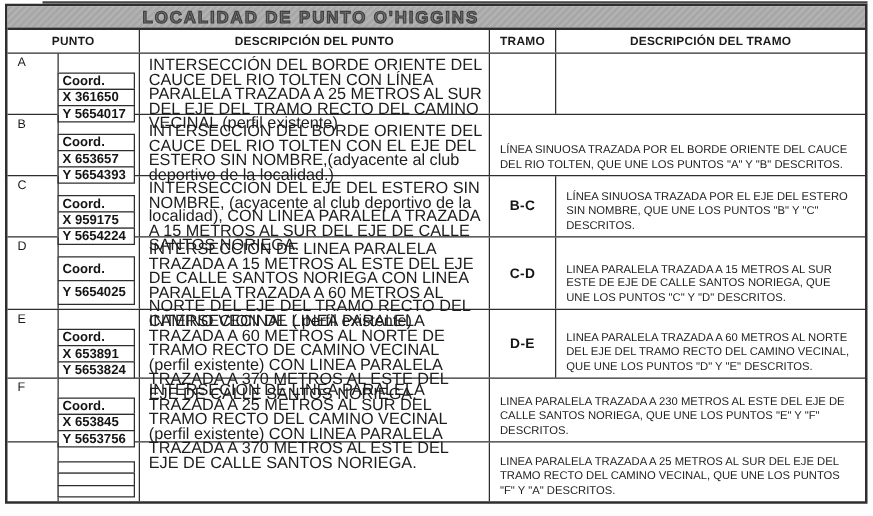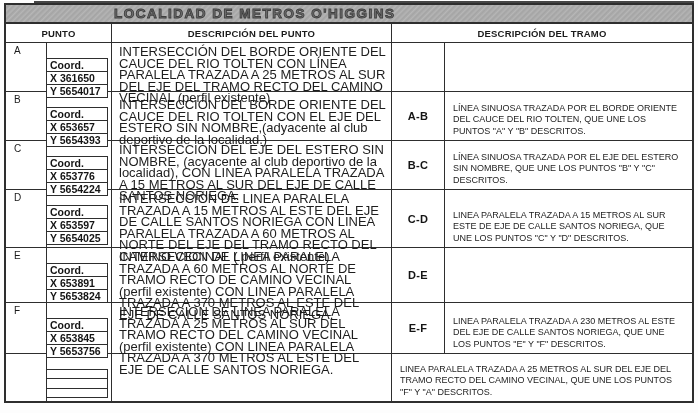--- a/index.html
+++ b/index.html
@@ -56,26 +56,27 @@
 </style>
 </head>
 <body>
 
 <div id="stage">
   <div class="top-line"></div>
 
   <div class="doc-table">
 
     <div class="banner">
-      <span class="banner-title">LOCALIDAD DE METROS O'HIGGINS</span>
+      <span class="banner-title">LOCALIDAD DE PUNTO O'HIGGINS</span>
     </div>
 
     <div class="hdr-row">
       <div class="hdr-cell hdr-punto">PUNTO</div>
       <div class="hdr-cell hdr-descp">DESCRIPCIÓN DEL PUNTO</div>
+      <div class="hdr-cell hdr-tramo">TRAMO</div>
       <div class="hdr-cell hdr-desct">DESCRIPCIÓN DEL TRAMO</div>
     </div>
 
     <div class="row" style="height:49px">
       <div class="cell c-letter">A</div>
       <div class="cell c-coord">
         <div class="coord-box">Coord.</div>
         <div class="coord-box">X 361650</div>
         <div class="coord-box">Y 5654017</div>
       </div>
@@ -87,74 +88,74 @@
     </div>
 
     <div class="row" style="height:49px">
       <div class="cell c-letter">B</div>
       <div class="cell c-coord">
         <div class="coord-box">Coord.</div>
         <div class="coord-box">X 653657</div>
         <div class="coord-box">Y 5654393</div>
       </div>
       <div class="cell c-descp" style="padding-top:7px">INTERSECCIÓN DEL BORDE ORIENTE DEL CAUCE DEL RIO TOLTEN CON EL EJE DEL ESTERO SIN NOMBRE,(adyacente al club deportivo de la localidad.)</div>
-      <div class="cell c-tramo">A-B</div>
       <div class="cell c-desct">
           <span>LÍNEA SINUOSA TRAZADA POR EL BORDE ORIENTE DEL CAUCE DEL RIO TOLTEN, QUE UNE LOS PUNTOS "A" Y "B" DESCRITOS.</span>
         </div>
     </div>
 
     <div class="row" style="height:49px">
       <div class="cell c-letter">C</div>
       <div class="cell c-coord">
         <div class="coord-box">Coord.</div>
-        <div class="coord-box">X 653776</div>
+        <div class="coord-box">X 959175</div>
         <div class="coord-box">Y 5654224</div>
       </div>
       <div class="cell c-descp">INTERSECCIÓN DEL EJE DEL ESTERO SIN NOMBRE, (acyacente al club deportivo de la localidad), CON LINEA PARALELA TRAZADA A 15 METROS AL SUR DEL EJE DE CALLE SANTOS NORIEGA.</div>
       <div class="cell c-tramo">B-C</div>
       <div class="cell c-desct">
           <span>LÍNEA SINUOSA TRAZADA POR EL EJE DEL ESTERO SIN NOMBRE, QUE UNE LOS PUNTOS "B" Y "C" DESCRITOS.</span>
         </div>
     </div>
 
     <div class="row" style="height:58px">
       <div class="cell c-letter">D</div>
       <div class="cell c-coord">
         <div class="coord-box">Coord.</div>
-        <div class="coord-box">X 653597</div>
         <div class="coord-box">Y 5654025</div>
       </div>
       <div class="cell c-descp">INTERSECCIÓN DE LINEA PARALELA TRAZADA A 15 METROS AL ESTE DEL EJE DE CALLE SANTOS NORIEGA CON LINEA PARALELA TRAZADA A 60 METROS AL NORTE DEL EJE DEL TRAMO RECTO DEL CAMINO VECINAL ( perfil existente)</div>
       <div class="cell c-tramo">C-D</div>
       <div class="cell c-desct">
           <span>LINEA PARALELA TRAZADA A 15 METROS AL SUR ESTE DE EJE DE CALLE SANTOS NORIEGA, QUE UNE LOS PUNTOS "C" Y "D" DESCRITOS.</span>
         </div>
     </div>
 
     <div class="row" style="height:55px">
       <div class="cell c-letter">E</div>
       <div class="cell c-coord">
         <div class="coord-box">Coord.</div>
         <div class="coord-box">X 653891</div>
         <div class="coord-box">Y 5653824</div>
       </div>
       <div class="cell c-descp">INTERSECION DE LINEA PARALELA TRAZADA A 60 METROS AL NORTE DE TRAMO RECTO DE CAMINO VECINAL (perfil existente) CON LINEA PARALELA TRAZADA A  370 METROS AL ESTE DEL EJE DE CALLE SANTOS NORIEGA.</div>
       <div class="cell c-tramo">D-E</div>
+      <div class="cell c-desct">
+          <span>LINEA PARALELA TRAZADA A 60 METROS AL NORTE DEL EJE DEL TRAMO RECTO DEL CAMINO VECINAL, QUE UNE LOS PUNTOS "D" Y "E" DESCRITOS.</span>
+        </div>
     </div>
 
     <div class="row" style="height:51px">
       <div class="cell c-letter">F</div>
       <div class="cell c-coord">
         <div class="coord-box">Coord.</div>
         <div class="coord-box">X 653845</div>
         <div class="coord-box">Y 5653756</div>
       </div>
       <div class="cell c-descp">INTERSECION DE LINEA PARALELA TRAZADA A 25 METROS AL SUR DEL TRAMO RECTO DEL CAMINO VECINAL (perfil existente) CON LINEA PARALELA TRAZADA A 370 METROS AL ESTE DEL EJE DE CALLE SANTOS NORIEGA.</div>
-      <div class="cell c-tramo">E-F</div>
       <div class="cell c-desct">
           <span>LINEA PARALELA TRAZADA A 230 METROS AL ESTE DEL EJE DE CALLE SANTOS NORIEGA, QUE UNE LOS PUNTOS "E" Y "F" DESCRITOS.</span>
         </div>
     </div>
 
     <div class="row" style="height:47px">
       <div class="cell c-letter"></div>
       <div class="cell c-coord">
         <div class="coord-box"></div>
         <div class="coord-box"></div>

